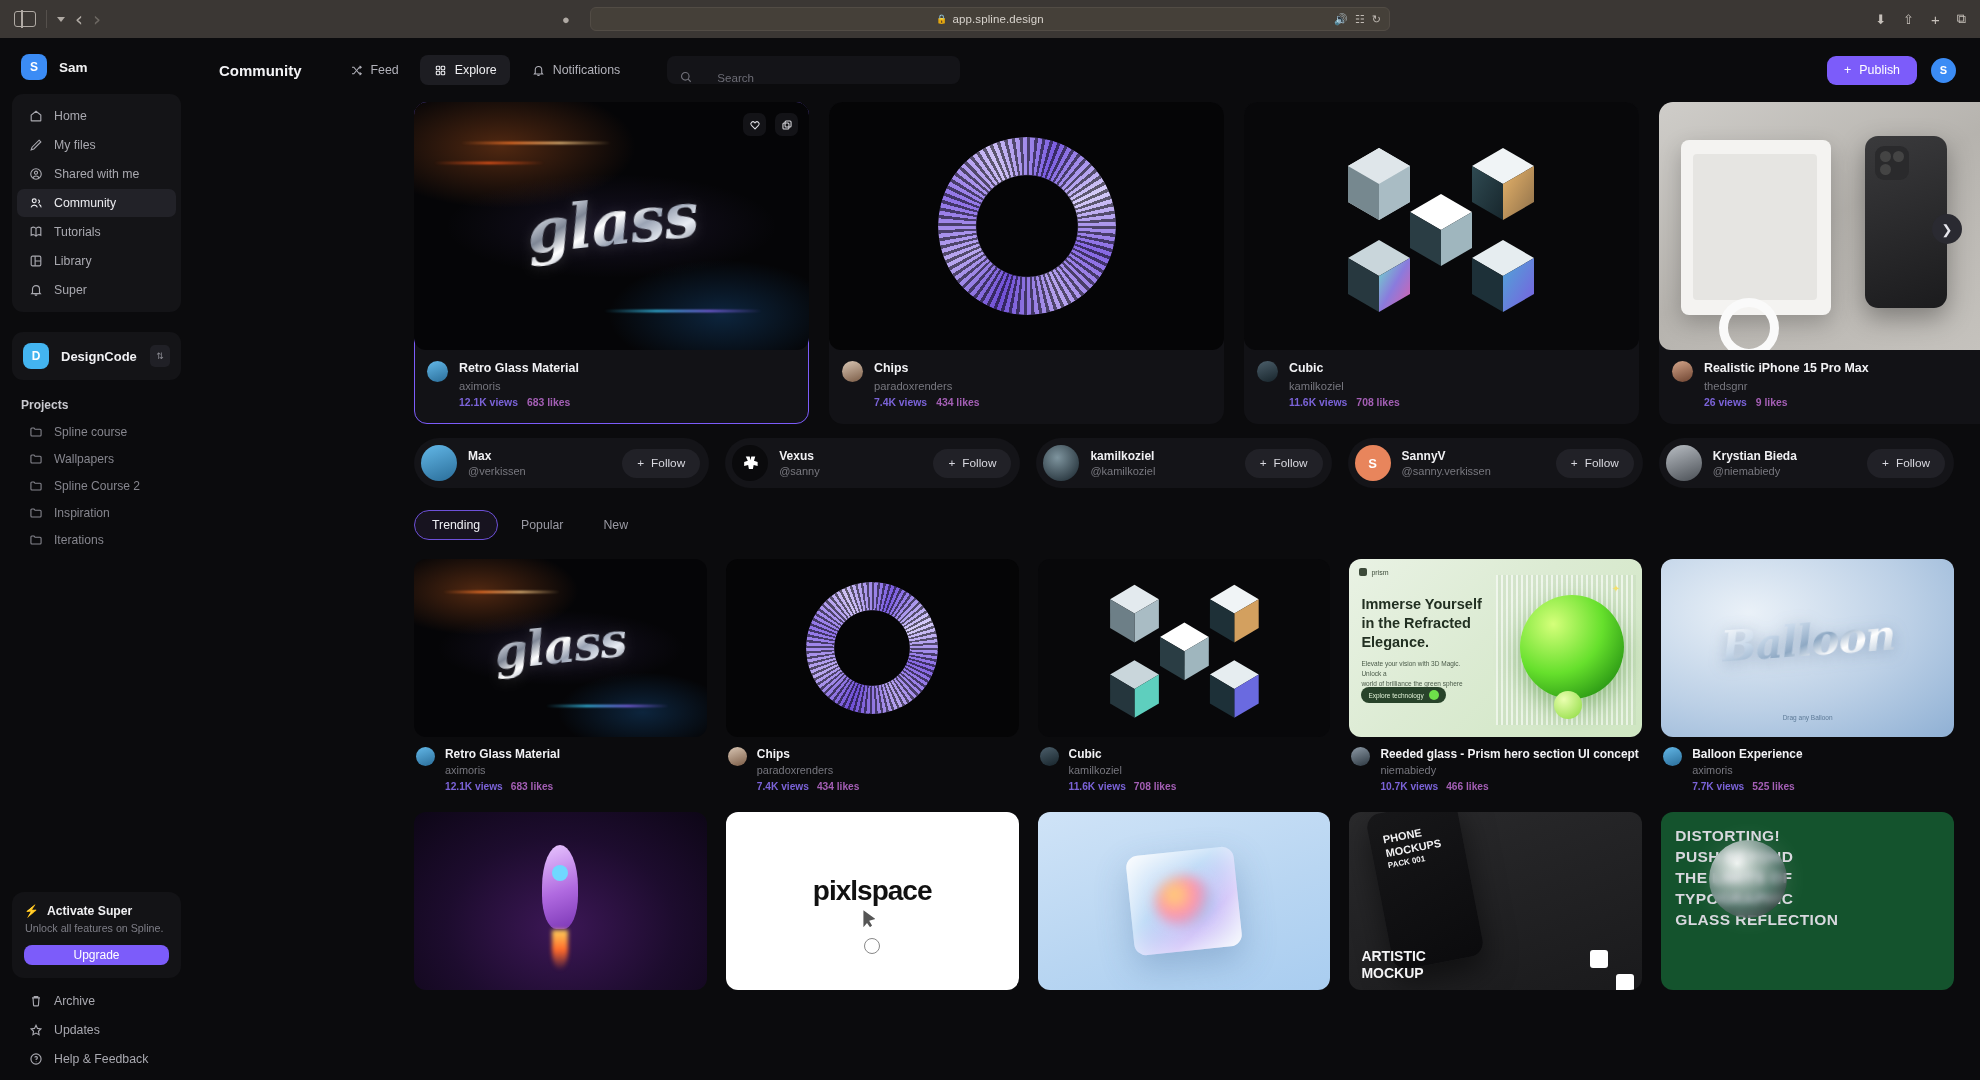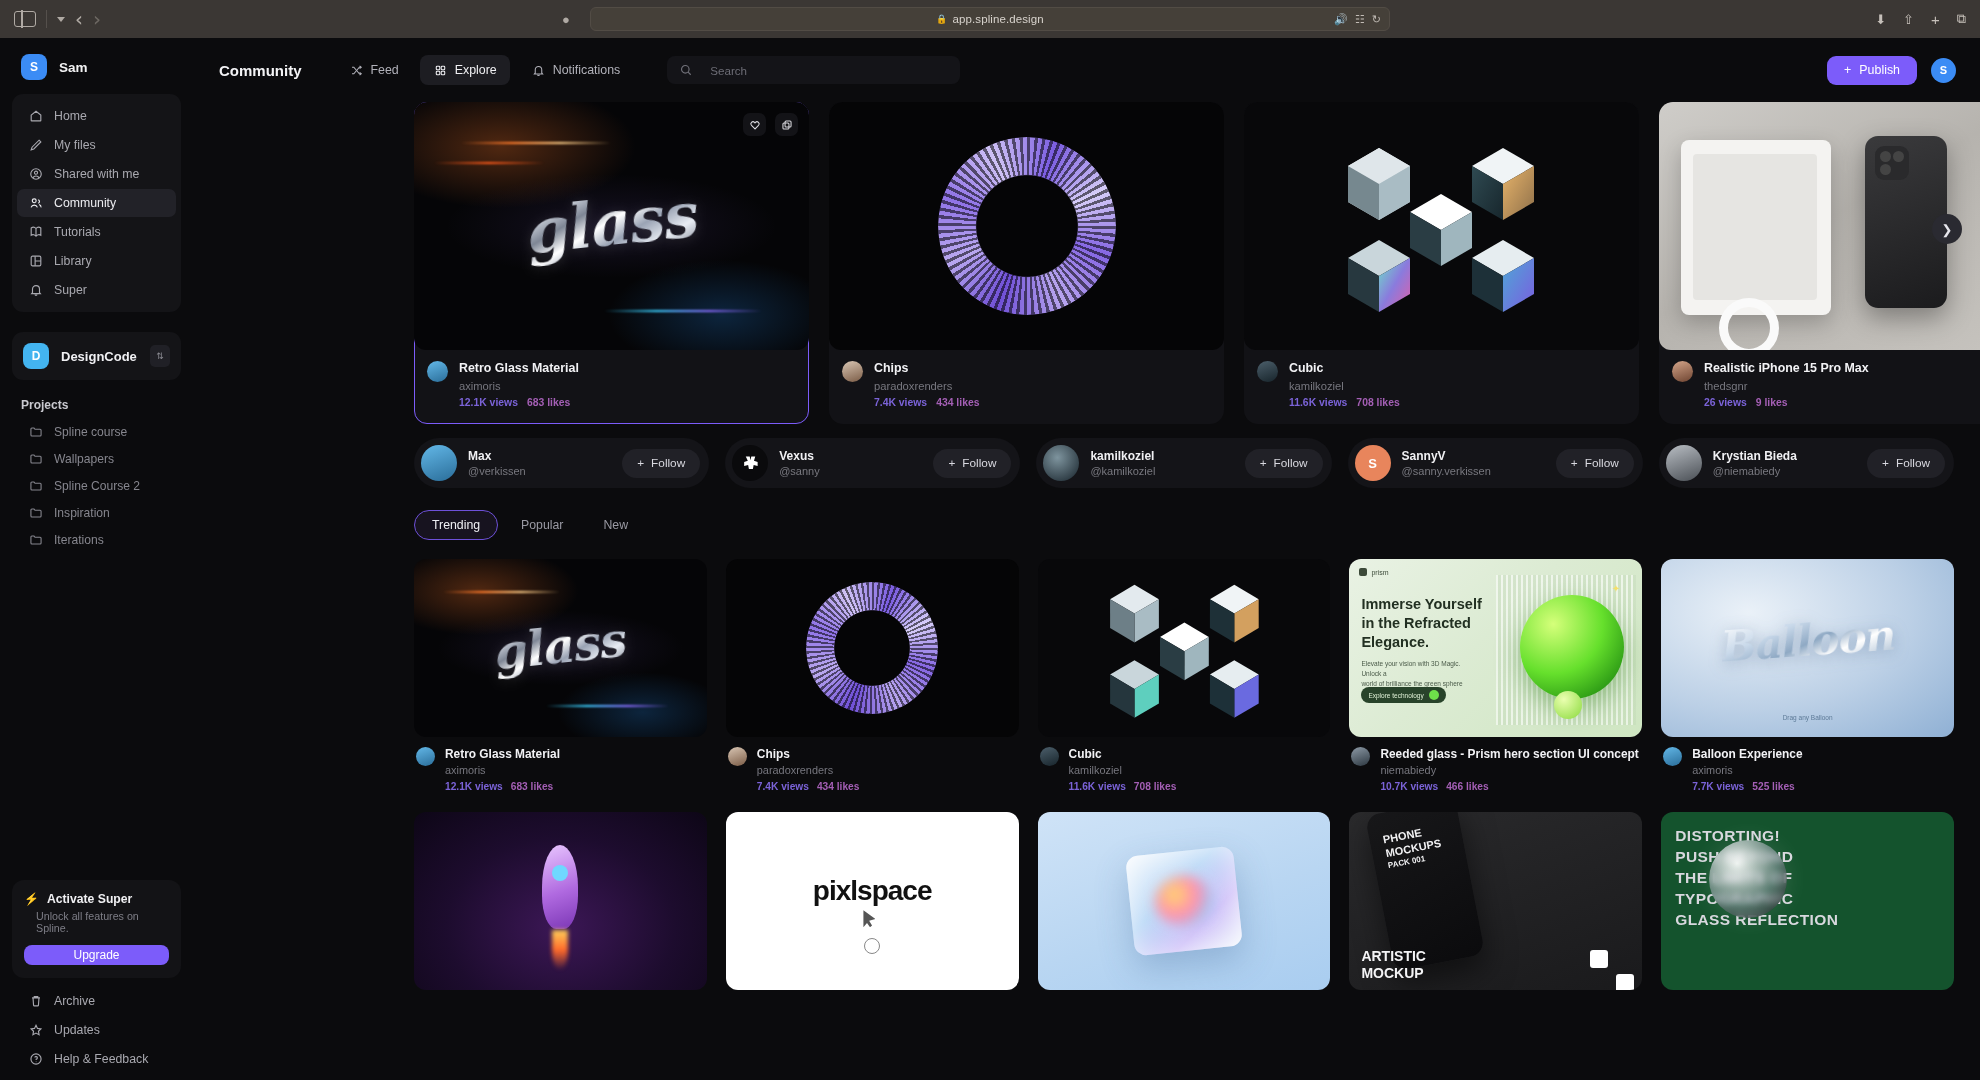--- a/index.html
+++ b/index.html
@@ -70,35 +70,35 @@
   .section-label { font-size: 12px; color: #c9c9cf; font-weight: 600; padding: 18px 9px 6px 9px; }
   .proj-item { display: flex; align-items: center; gap: 11px; height: 27px; padding: 0 11px;
     margin: 0 5px; border-radius: 7px; color: #86868e; font-size: 12.1px; }
   .proj-item .nav-ico svg { stroke-width: 1.25; }
 
   .sidebar-bottom { margin-top: auto; padding-bottom: 6px; }
   .super-card { background: #131316; border-radius: 12px; padding: 12px 12px 13px 12px; }
   .super-title-row { display: flex; align-items: center; gap: 8px; }
   .bolt { color: #7c5cfa; font-size: 12px; line-height: 1; }
   .super-title { font-size: 12.2px; color: #f0f0f3; font-weight: 700; }
-  .super-sub { font-size: 10.7px; color: #7e7e87; margin-top: 4px; margin-left: 12px; }
+  .super-sub { font-size: 10.7px; color: #7e7e87; margin-top: 4px; margin-left: 1px; }
   .upgrade-btn { margin-top: 11px; height: 20px; border-radius: 8px; background: #7c5cfa; color: #fff;
     font-size: 12px; display:flex; align-items:center; justify-content:center; font-weight: 500; }
   .bottom-links { padding-top: 8px; }
 
   
   .main { flex: 1; height: 100%; overflow: hidden; position: relative; background: #0b0b0d; }
   .topbar { height: 64px; display: flex; align-items: center; padding: 0 24px 0 26px; gap: 8px; }
   .page-title { font-size: 15px; color: #f3f3f5; font-weight: 600; margin-right: 26px; }
   .top-tab { display: flex; align-items: center; gap: 7px; height: 30px; padding: 0 13px;
     border-radius: 8px; color: #b2b2ba; font-size: 12.4px; }
   .top-tab.active { background: #1d1d22; color: #f0f0f3; }
   .top-tab .nav-ico svg { width: 13px; height: 13px; }
   .search-wrap { margin-left: 26px; width: 293px; height: 28px; background: #141418; border-radius: 8px;
-    display: flex; align-items: center; gap: 17px; padding: 0 11px; }
+    display: flex; align-items: flex-end; gap: 24px; padding: 0 11px; }
   .search-wrap input { background: transparent; border: 0; outline: none; color: #d6d6dc;
     font-size: 11.6px; width: 100%; font-family: "Liberation Sans", sans-serif; }
   .search-wrap input::placeholder { color: #6d6d76; }
   .top-right { margin-left: auto; display: flex; align-items: center; gap: 14px; }
   .publish-btn { height: 29px; padding: 0 17px; border-radius: 9px; background: #7c5cfa; color: #fff;
     font-size: 12.4px; display: flex; align-items: center; gap: 8px; font-weight: 500; }
   .avatar-round { width: 25px; height: 25px; border-radius: 50%; background: #3b8cf5; color: #fff;
     display:flex; align-items:center; justify-content:center; font-size: 11px; font-weight: 700; }
 
   

